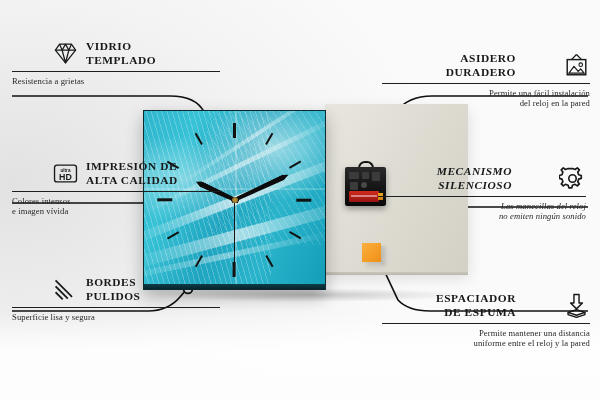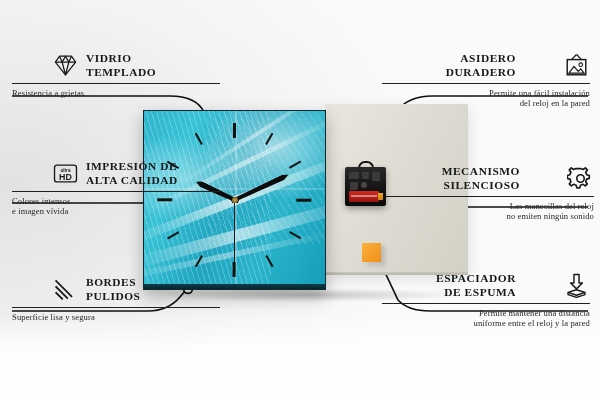--- a/index.html
+++ b/index.html
@@ -26,26 +26,26 @@
   .feat .rule {
     height:1px; background:#1d1f21; margin:3.5px 0 4px 0; width:100%;
   }
   .feat .desc {
     font-size:8.6px; line-height:10.6px; color:#26282a; letter-spacing:.1px;
   }
   .feat.right .desc { text-align:right; }
   .ic { width:27px; height:27px; flex:0 0 27px; display:block;margin-left:40px; }
   .ic svg { width:100%; height:100%; display:block; }
 
-  .f-vidrio    { left:12px;  top:52px; }
+  .f-vidrio    { left:12px;  top:40px; }
   .f-hd        { left:12px;  top:160px; }
   .f-bordes    { left:12px;  top:276px; }
   .f-asidero   { right:10px; top:52px; }
-  .f-mecanismo { right:6px; top:165px; }
-  .f-espuma    { right:10px; top:272px; }
+  .f-mecanismo { right:14px; top:165px;font-style:italic; }
+  .f-espuma    { right:10px; top:292px; }
 
   
   #wires { position:absolute; inset:0; pointer-events:none; }
 
   
   #panel-back {
     position:absolute; left:325px; top:104px; width:143px; height:168px;
     background:linear-gradient(118deg,#e8e6de 0%,#dedcd2 48%,#d3d1c6 100%);
     box-shadow:0 6px 14px rgba(0,0,0,.12);
   }

